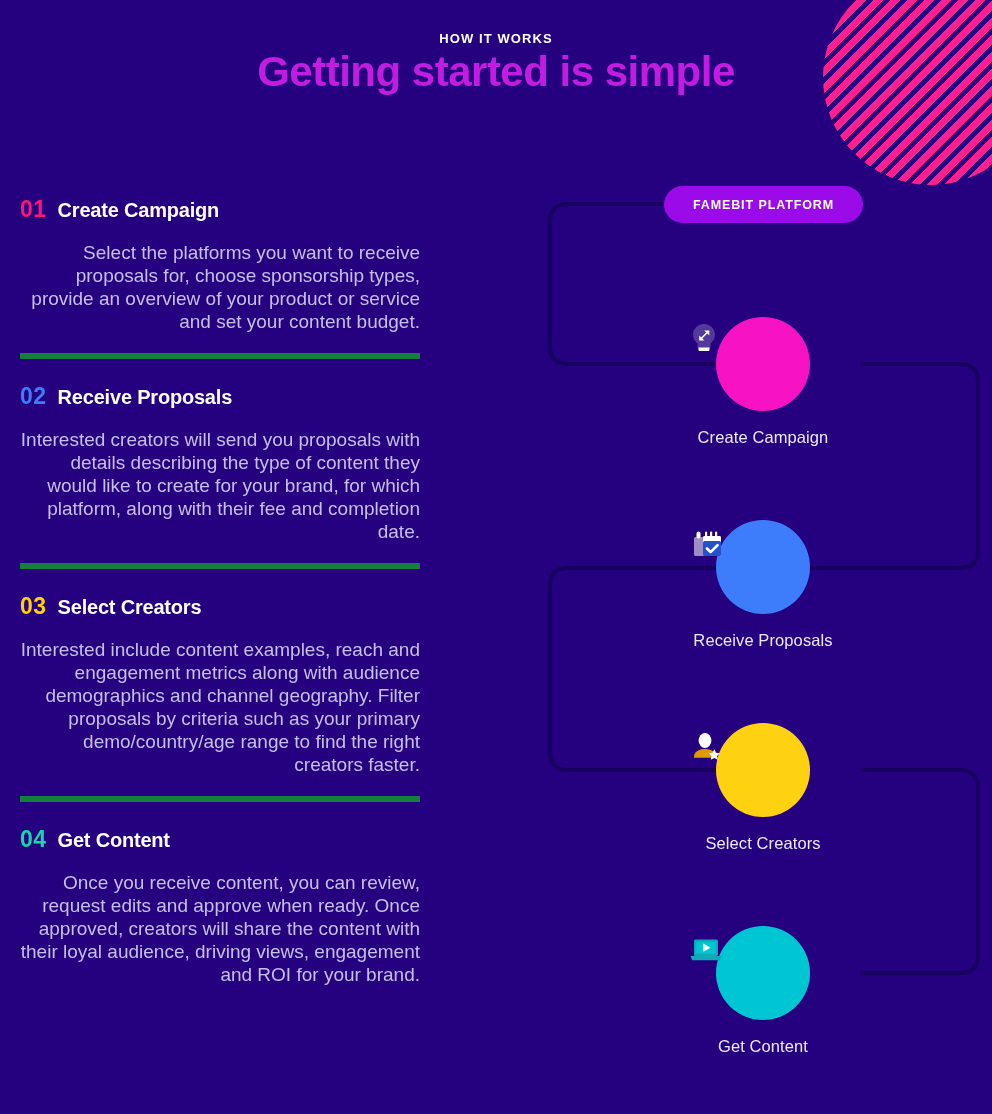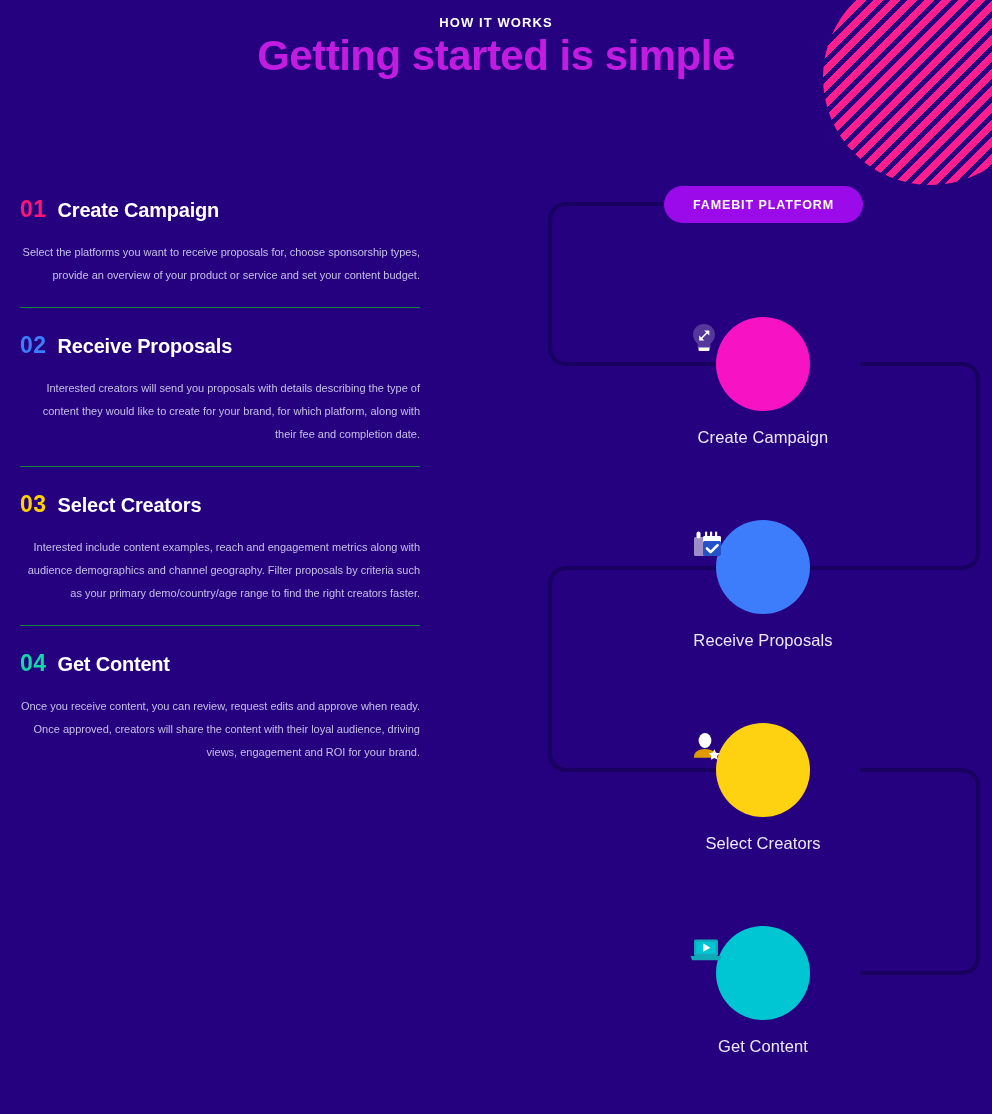--- a/index.html
+++ b/index.html
@@ -24,21 +24,21 @@
     border-radius:50%;
     background:repeating-linear-gradient(
       -45deg,
       #ff1e8e 0px, #ff1e8e 7px,
       #26017f 7px, #26017f 12px
     );
     pointer-events:none;
   }
 
   
-  .header { position:absolute; top:0; left:0; width:992px; text-align:center; }
+  .header { position:absolute; top:16px; left:0; width:992px; text-align:center; }
   .eyebrow {
     margin-top:15px;
     font-size:13px;
     font-weight:bold;
     letter-spacing:1.1px;
     color:#ffffff;
   }
   .headline {
     margin-top:2px;
     font-size:42px;
@@ -48,31 +48,31 @@
   }
 
   
   .steps {
     position:absolute;
     left:20px; top:196px;
     width:400px;
     text-align:right;
   }
   .step { padding-bottom:20px; }
-  .step + .step { border-top:1px solid #15803d; padding-top:24px; }
+  .step + .step { border-top:6px solid #15803d; padding-top:24px; }
   .step-head {
     display:flex;
     align-items:baseline;
     gap:11px;
     margin-bottom:18px;
   }
   .step-num { font-size:23px; font-weight:bold; letter-spacing:0.5px; }
   .step-title { font-size:20px; font-weight:bold; color:#ffffff; letter-spacing:-0.2px; }
   .step-body {
-    font-size:11px;
+    font-size:19px;
     line-height:23px;
     color:#c6bfe8;
     max-width:400px;
   }
 
   
   .flow { position:absolute; left:430px; top:0; width:562px; height:1114px; }
   .flow svg { position:absolute; left:0; top:0; }
 
   .pill {

